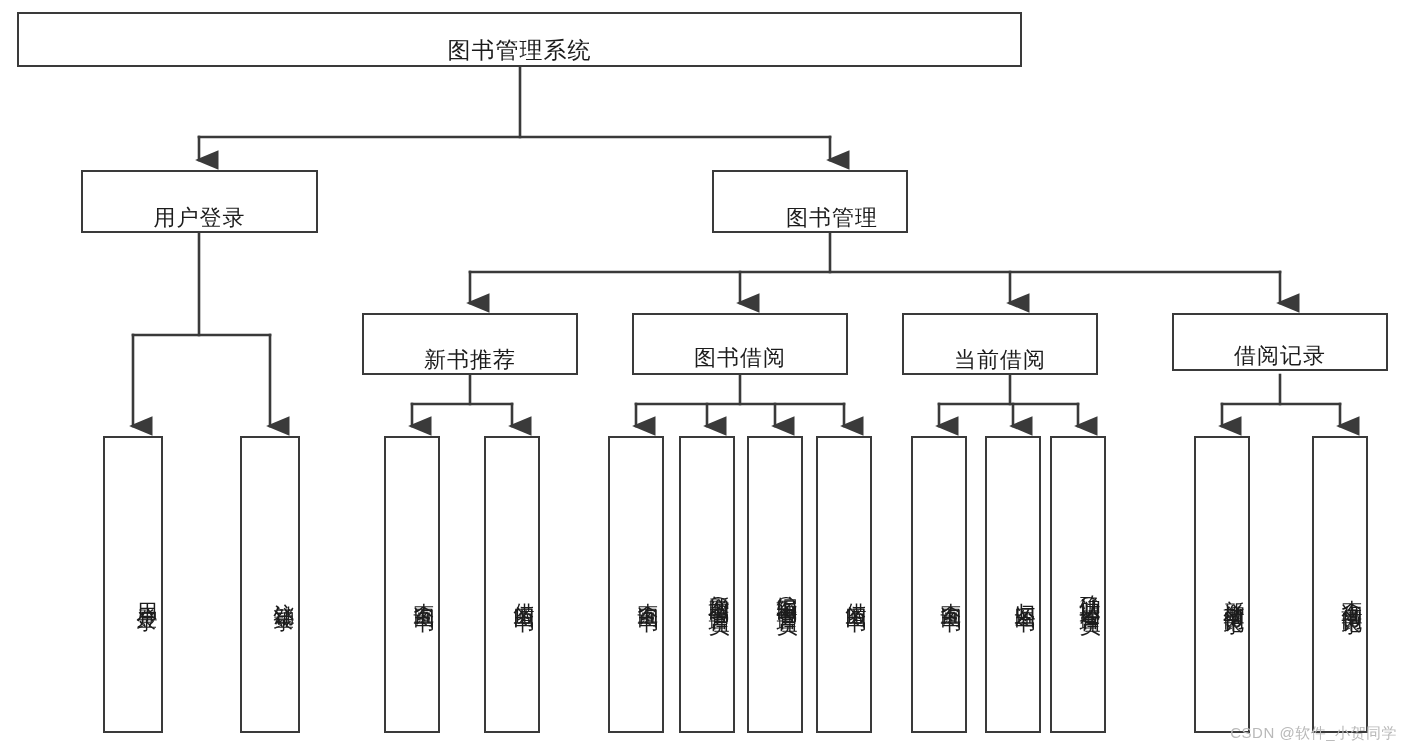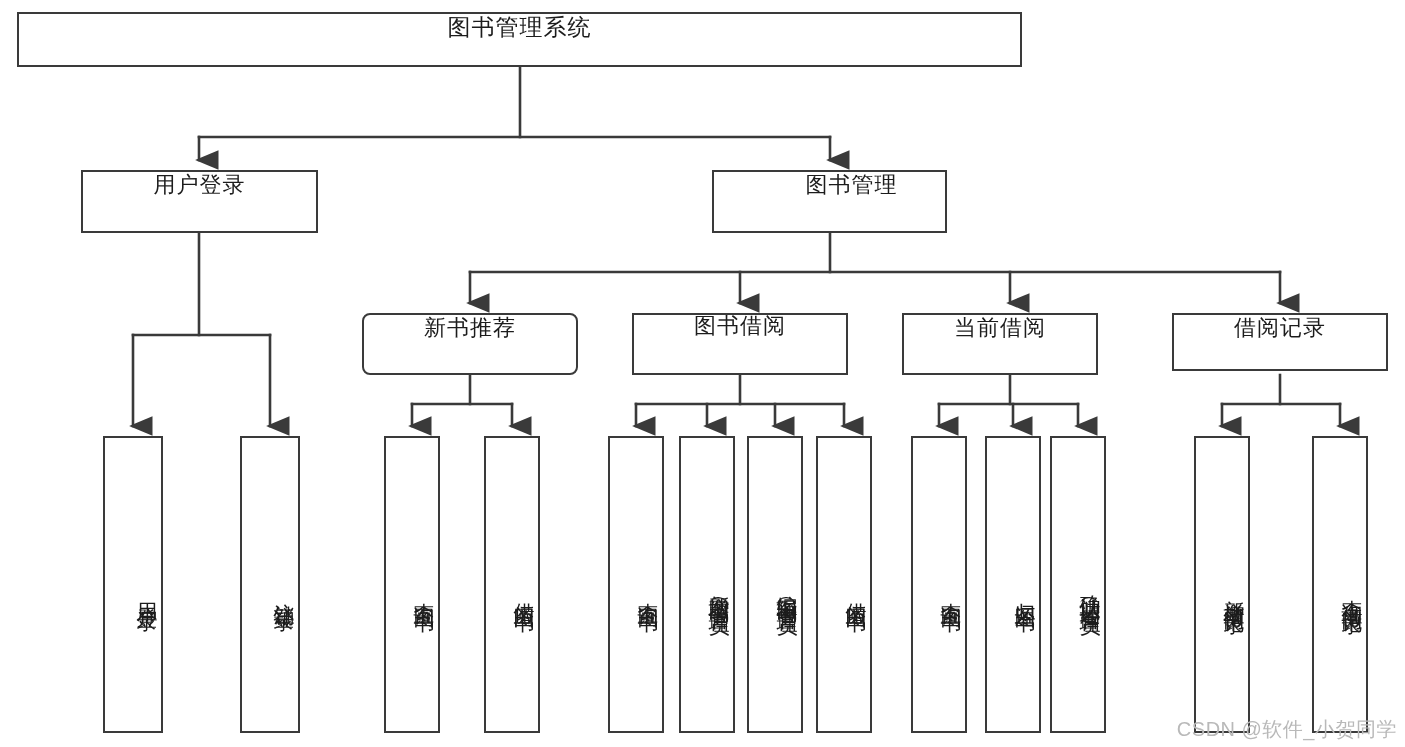--- a/index.html
+++ b/index.html
@@ -16,21 +16,21 @@
     height: 747px;
     background: #ffffff;
     overflow: hidden;
   }
   .node {
     position: absolute;
     box-sizing: border-box;
     border: 2px solid #3a3a3a;
     background: #ffffff;
     display: flex;
-    align-items: flex-start;
+    align-items: flex-end;
     justify-content: center;
     color: #1c1c1c;
   }
   .node.horiz {
     font-size: 22px;
     letter-spacing: 1px;
     line-height: 1.2;
   }
   .node.root {
     font-size: 23px;
@@ -55,21 +55,21 @@
     left: 0;
     top: 0;
     width: 1405px;
     height: 747px;
     pointer-events: none;
   }
   .watermark {
     position: absolute;
     right: 8px;
     bottom: 4px;
-    font-size: 20px;
+    font-size: 15px;
     color: #b9b9b9;
     white-space: nowrap;
     letter-spacing: 0.5px;
   }
 </style>
 </head>
 <body>
 
 <div id="canvas">
 
@@ -123,25 +123,25 @@
     </g>
   </svg>
 
   <div class="node horiz root" style="left:17px; top:12px; width:1005px; height:55px;">
     <span>图书管理系统</span>
   </div>
 
   <div class="node horiz" style="left:81px; top:170px; width:237px; height:63px;">
     <span>用户登录</span>
   </div>
-  <div class="node horiz" style="left:712px; top:170px; width:235px; height:63px;padding-left:44px;">
+  <div class="node horiz" style="left:712px; top:170px; width:196px; height:63px;padding-left:44px;">
     <span>图书管理</span>
   </div>
 
-  <div class="node horiz" style="left:362px; top:313px; width:216px; height:62px;border-radius:8px;">
+  <div class="node horiz" style="left:362px; top:313px; width:216px; height:62px;">
     <span>新书推荐</span>
   </div>
   <div class="node horiz" style="left:632px; top:313px; width:216px; height:62px;font-family:Liberation Mono, monospace;">
     <span>图书借阅</span>
   </div>
   <div class="node horiz" style="left:902px; top:313px; width:196px; height:62px;">
     <span>当前借阅</span>
   </div>
   <div class="node horiz" style="left:1172px; top:313px; width:216px; height:58px;">
     <span>借阅记录</span>

